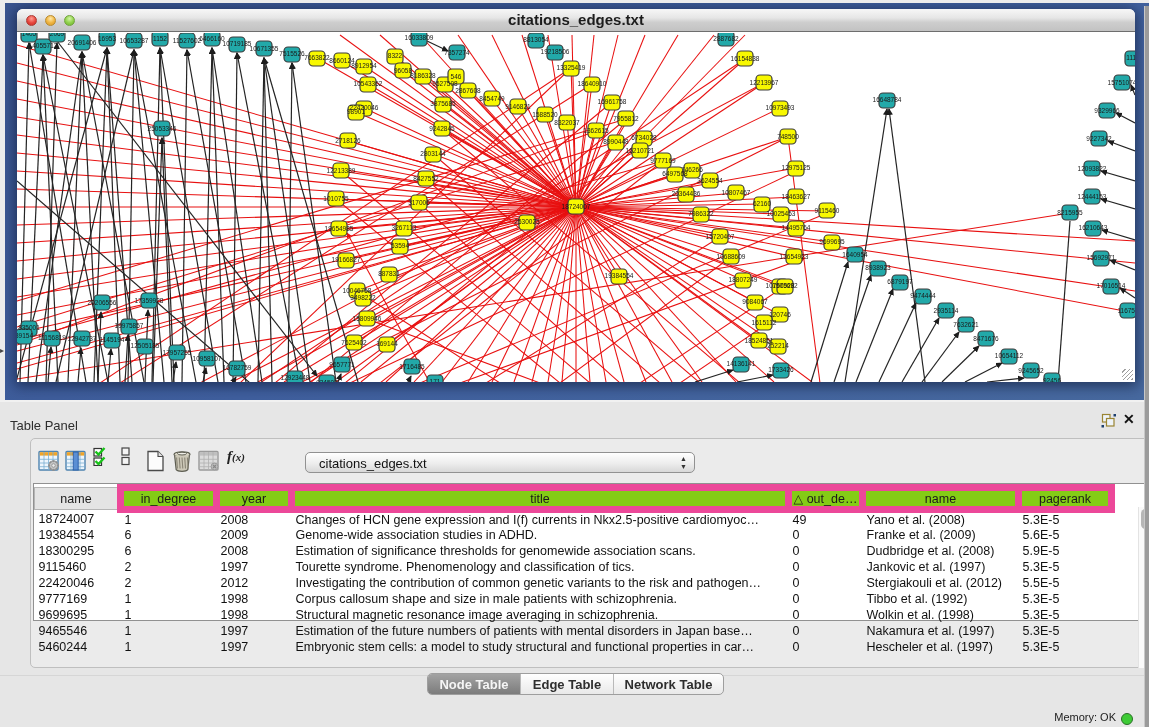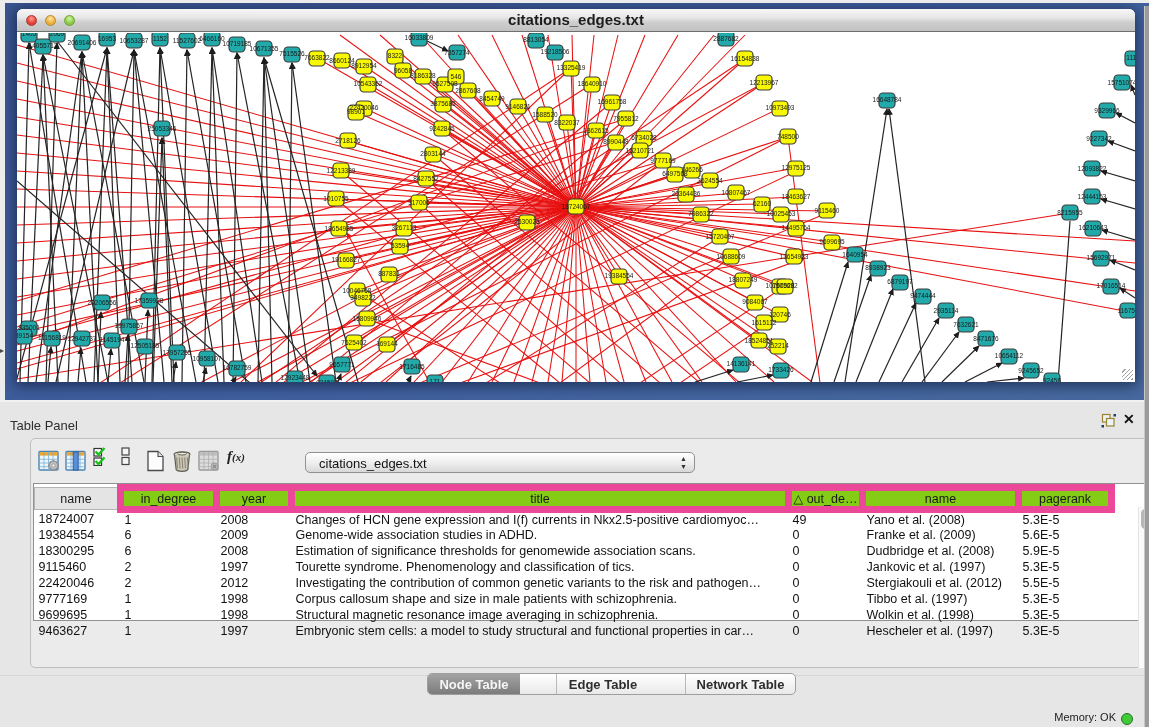--- a/index.html
+++ b/index.html
@@ -49,21 +49,21 @@
   font-weight:normal; font-size:12.5px; color:#1a1a1a; text-align:center; padding:0;
   overflow:hidden; white-space:nowrap; }
 table.grid th.gray { background:#e4e4e4; border:1px solid #b5b5b5; }
 table.grid td { height:16px; padding:0 0 0 4px; overflow:hidden; white-space:nowrap;
   font-size:12.5px; border:none; }
 #vscroll { position:absolute; left:1104px; top:23px; width:14px; height:161px; background:#fafafa; border-left:1px solid #e3e3e3;}
 #vthumb { position:absolute; left:2px; top:2px; width:9px; height:20px; border-radius:5px; background:#b6b6b6; }
 #divider { position:absolute; left:0px; top:273px; width:1149px; height:1px; background:#d6d6d6; }
 #tabs { position:absolute; left:427px; top:271px; height:22px; display:flex;
   border:1px solid #9e9e9e; border-radius:5px; overflow:hidden;
-  background:linear-gradient(#ffffff,#e9e9e9);gap:36px; }
+  background:linear-gradient(#ffffff,#e9e9e9); }
 #tabs .seg { font-size:13px; font-weight:bold; color:#2e2e2e; padding-top:3px; text-align:center; border-left:1px solid #b9b9b9; }
 #tabs .seg:first-child { border-left:none; }
 #tabs .seg.sel { background:linear-gradient(#a3a3a3,#7c7c7c); color:#f5f5f5; }
 #memory { position:absolute; right:33px; top:309px; font-size:11px; color:#222; }
 #memdot { position:absolute; left:1121px; top:311px; width:12px; height:12px; border-radius:50%;
   background:#3ecb36; border:1.5px solid #2b6e28; }
 </style>
 </head>
 <body>
 <div id="top">
@@ -758,34 +758,43 @@
               <td>0</td>
               <td>Stergiakouli et al. (2012)</td>
               <td>5.5E‑5</td>
             </tr>
             <tr>
               <td>9777169</td>
               <td>1</td>
               <td>1998</td>
               <td>Corpus callosum shape and size in male patients with schizophrenia.</td>
               <td>0</td>
-              <td>Tibbo et al. (1997)</td>
+              <td>Tibbo et al. (1992)</td>
               <td>5.3E‑5</td>
             </tr>
             <tr>
               <td>9699695</td>
               <td>1</td>
               <td>1998</td>
               <td>Structural magnetic resonance image averaging in schizophrenia.</td>
               <td>0</td>
               <td>Wolkin et al. (1998)</td>
               <td>5.3E‑5</td>
             </tr>
             <tr>
-              <td>9463627</td>
+              <td>9465546</td>
+              <td>1</td>
+              <td>1997</td>
+              <td>Estimation of the future numbers of patients with mental disorders in Japan base…</td>
+              <td>0</td>
+              <td>Nakamura et al. (1997)</td>
+              <td>5.3E‑5</td>
+            </tr>
+            <tr>
+              <td>5460244</td>
               <td>1</td>
               <td>1997</td>
               <td>Embryonic stem cells: a model to study structural and functional properties in car…</td>
               <td>0</td>
               <td>Hescheler et al. (1997)</td>
               <td>5.3E‑5</td>
             </tr>
           </tbody>
         </table>
       <div id="vscroll">

